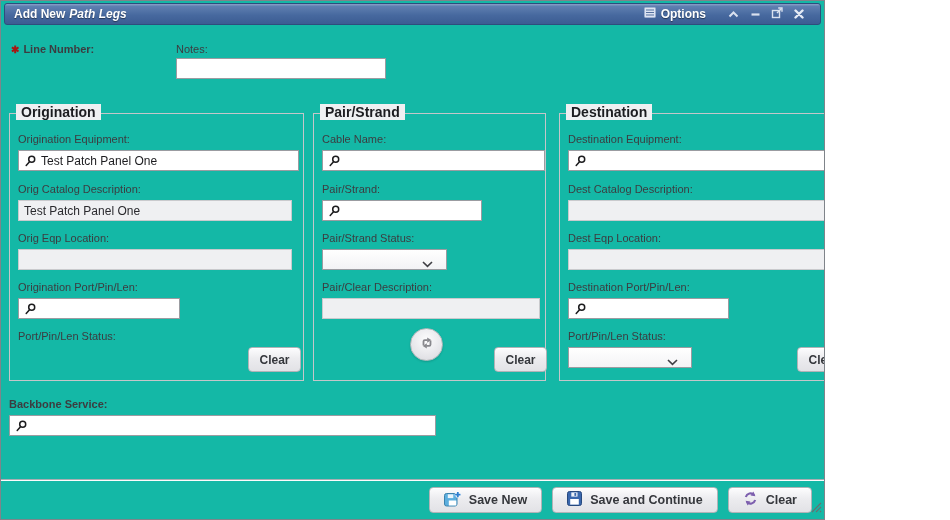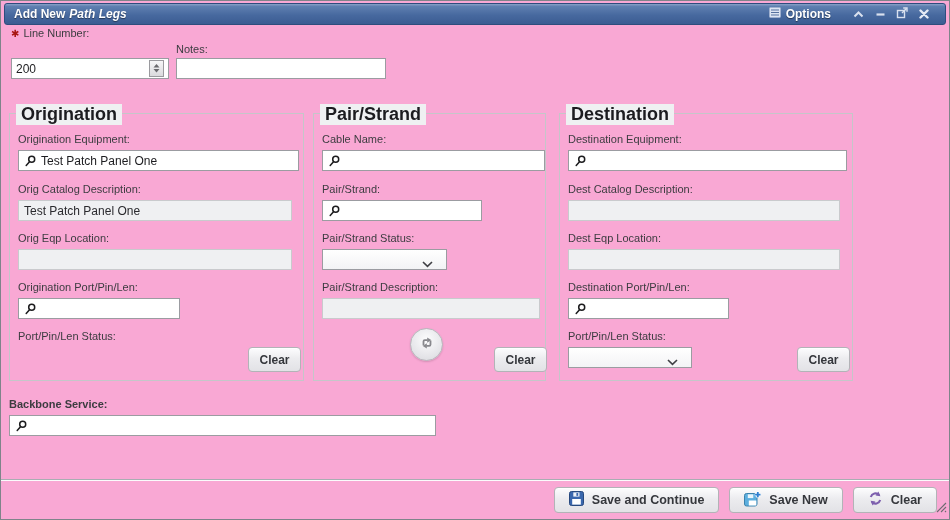--- a/index.html
+++ b/index.html
@@ -1,17 +1,17 @@
 <!DOCTYPE html>
 <html><head>
 <meta charset="utf-8">
 <style>
   html,body{margin:0;padding:0;background:#ffffff;font-family:"Liberation Sans",sans-serif;}
-  .window{position:relative;width:950px;height:520px;box-sizing:border-box;
-          background:#f9a8d4;border:1px solid #7f848a;overflow:hidden;}
+  .window{position:relative;width:825px;height:520px;box-sizing:border-box;
+          background:#14b8a6;border:1px solid #7f848a;overflow:hidden;}
   
   .titlebar{position:absolute;left:3px;right:3px;top:2px;height:22px;border-radius:3px;
             border:1px solid #2e4d7d;box-sizing:border-box;
             background:linear-gradient(#8aa0c8 0%,#5f7fb0 12%,#47699f 55%,#3b5c92 100%);
             display:flex;align-items:center;color:#fff;}
   .title-text{padding-left:9px;font-size:12px;font-weight:bold;text-shadow:0 1px 1px rgba(0,0,0,.45);
               display:flex;align-items:center;}
   .title-text .em{font-style:italic;margin-left:4px;}
   .tb-right{margin-left:auto;display:flex;align-items:center;padding-right:10px;}
   .options-btn{display:flex;align-items:center;gap:5px;font-size:12px;font-weight:bold;
@@ -29,21 +29,21 @@
       display:flex;align-items:center;padding:0 5px;font-size:12px;color:#2a2a2e;}
   .sel{position:absolute;box-sizing:border-box;height:21px;background:linear-gradient(#ffffff,#f3f3f5);
        border:1px solid #9b9ca1;display:flex;align-items:center;padding:0 24px 0 6px;font-size:12px;color:#1d1d20;}
   .sel .chev{position:absolute;right:13px;top:7px;}
   .stepper{margin-left:auto;width:15px;height:17px;box-sizing:border-box;border:1px solid #9a9a9e;
            background:linear-gradient(#f6f6f7,#dadadd);display:flex;flex-direction:column;
            align-items:center;justify-content:center;gap:1px;}
   
   .fs{position:absolute;top:112px;height:268px;border:1px solid #c5c6c9;box-sizing:border-box;}
   .fs-legend{position:absolute;top:-10px;left:6px;background:#eff0f2;padding:0 5px;
-             font-weight:bold;font-size:18px;color:#1c1c20;}
+             font-weight:bold;font-size:14px;color:#1c1c20;}
   
   .btn-small{position:absolute;width:51px;height:23px;border:1px solid #b2b3b7;border-radius:4px;
              background:linear-gradient(#fdfdfe,#ececef 45%,#e2e2e6);
              font-size:12px;font-weight:bold;color:#35373c;display:flex;align-items:center;
              justify-content:center;cursor:default;box-shadow:0 1px 0 rgba(255,255,255,.8) inset;}
   .swap-btn{position:absolute;width:31px;height:31px;border-radius:50%;border:1px solid #b7b8bc;
             background:radial-gradient(circle at 50% 35%,#fcfcfd,#e3e3e7 70%,#d6d6da);
             display:flex;align-items:center;justify-content:center;cursor:default;
             box-shadow:0 1px 2px rgba(0,0,0,.15);}
   .divider{position:absolute;left:0;right:0;top:478px;height:0;
@@ -104,33 +104,22 @@
       <div class="tb-ctl">
         <span>
           <svg width="10" height="10" viewBox="0 0 10 10">
               <path d="M1.5 1.5 L8.5 8.5 M8.5 1.5 L1.5 8.5" stroke="#e4eaf5" stroke-width="2.4" stroke-linecap="round"></path>
             </svg>
         </span>
       </div>
     </div>
   </div>
 
-  <div class="lbl" style="left:10px;top:26px;">
+  <div class="lbl" style="left:10px;top:42px;font-weight:bold;">
     <span class="req">✱</span><span>Line Number:</span>
-  </div>
-  <div class="inp" style="left:10px;top:57px;width:158px;">
-    <input value="200" style="">
-    <span class="stepper">
-      <svg width="7" height="4" viewBox="0 0 7 4">
-          <polygon points="3.5,0 6.5,3.5 0.5,3.5" fill="#6a6a6e"></polygon>
-        </svg>
-      <svg width="7" height="4" viewBox="0 0 7 4">
-          <polygon points="3.5,3.5 6.5,0 0.5,0" fill="#6a6a6e"></polygon>
-        </svg>
-    </span>
   </div>
 
   <div class="lbl" style="left:175px;top:42px;">Notes:</div>
   <div class="inp" style="left:175px;top:57px;width:210px;">
     <input value="" style="">
   </div>
 
   <div class="fs" style="left:8px;width:295px;">
     <span class="fs-legend">Origination</span>
 
@@ -185,21 +174,21 @@
     <div class="lbl" style="left:8px;top:118px;">Pair/Strand Status:</div>
     <div class="sel" style="left:8px;top:135px;width:125px;">
       <span></span>
       <span class="chev">
         <svg width="11" height="7" viewBox="0 0 11 7">
             <polyline points="1,1 5.5,5.3 10,1" fill="none" stroke="#3f3f44" stroke-width="1.6"></polyline>
           </svg>
       </span>
     </div>
 
-    <div class="lbl" style="left:8px;top:167px;">Pair/Strand Description:</div>
+    <div class="lbl" style="left:8px;top:167px;">Pair/Clear Description:</div>
     <div class="ro" style="left:8px;top:184px;width:218px;"></div>
 
     <div class="swap-btn" style="left:96px;top:214px;">
       <span>
         <svg width="16" height="16" viewBox="0 0 16 16">
           <path d="M4.5 10.5 V6.4 a1.3 1.3 0 0 1 1.3 -1.3 H8.6" fill="none" stroke="#87878c" stroke-width="1.8"></path>
           <polygon points="8.2,2.4 12.2,5.1 8.2,7.8" fill="#87878c"></polygon>
           <path d="M11.5 5.5 V9.6 a1.3 1.3 0 0 1 -1.3 1.3 H7.4" fill="none" stroke="#87878c" stroke-width="1.8"></path>
           <polygon points="7.8,8.2 3.8,10.9 7.8,13.6" fill="#87878c"></polygon>
         </svg>
@@ -253,40 +242,40 @@
         <circle cx="6.7" cy="4.3" r="3" fill="none" stroke="#1c1c1e" stroke-width="1.5"></circle>
         <line x1="4.3" y1="6.9" x2="1.2" y2="10.5" stroke="#1c1c1e" stroke-width="1.5" stroke-linecap="round"></line>
       </svg>
     <input value="" style="">
   </div>
 
   <div class="divider"></div>
   <div class="footer">
     <button class="btn-footer">
       <span>
-        <svg width="15" height="15" viewBox="0 0 15 15">
-            <rect x="0.5" y="0.5" width="14" height="14" rx="2" fill="#3a67ad" stroke="#27497e"></rect>
-            <rect x="4.3" y="1.4" width="6.2" height="4.2" fill="#eef2f8"></rect>
-            <rect x="7.4" y="2" width="1.8" height="2.9" fill="#3a67ad"></rect>
-            <rect x="3.2" y="8" width="8.6" height="5.6" fill="#ffffff"></rect>
-          </svg>
-      </span>
-      <span>Save and Continue</span>
-    </button>
-    <button class="btn-footer">
-      <span>
         <svg width="17" height="16" viewBox="0 0 17 16">
             <rect x="0.5" y="2.5" width="12.5" height="12.5" rx="2" fill="#5caede" stroke="#3b82ad"></rect>
             <rect x="3.8" y="3.3" width="5.5" height="3.8" fill="#eaf5fc"></rect>
             <rect x="4.8" y="9.5" width="7.5" height="5" fill="#ffffff"></rect>
             <path d="M13.8 0.6 v6 M10.8 3.6 h6" stroke="#ffffff" stroke-width="3.4"></path>
             <path d="M13.8 0.9 v5.4 M11.1 3.6 h5.4" stroke="#2f7fd0" stroke-width="1.8"></path>
           </svg>
       </span>
       <span>Save New</span>
+    </button>
+    <button class="btn-footer">
+      <span>
+        <svg width="15" height="15" viewBox="0 0 15 15">
+            <rect x="0.5" y="0.5" width="14" height="14" rx="2" fill="#3a67ad" stroke="#27497e"></rect>
+            <rect x="4.3" y="1.4" width="6.2" height="4.2" fill="#eef2f8"></rect>
+            <rect x="7.4" y="2" width="1.8" height="2.9" fill="#3a67ad"></rect>
+            <rect x="3.2" y="8" width="8.6" height="5.6" fill="#ffffff"></rect>
+          </svg>
+      </span>
+      <span>Save and Continue</span>
     </button>
     <button class="btn-footer">
       <span>
         <svg width="15" height="15" viewBox="0 0 15 15">
           <path d="M2.8 6 a5 5 0 0 1 8.4 -2.1" fill="none" stroke="#7d5fae" stroke-width="2.1"></path>
           <polygon points="10.4,0.4 12.4,5.2 7.6,4.6" fill="#7d5fae"></polygon>
           <path d="M12.2 9 a5 5 0 0 1 -8.4 2.1" fill="none" stroke="#7d5fae" stroke-width="2.1"></path>
           <polygon points="4.6,14.6 2.6,9.8 7.4,10.4" fill="#7d5fae"></polygon>
         </svg>
       </span>

